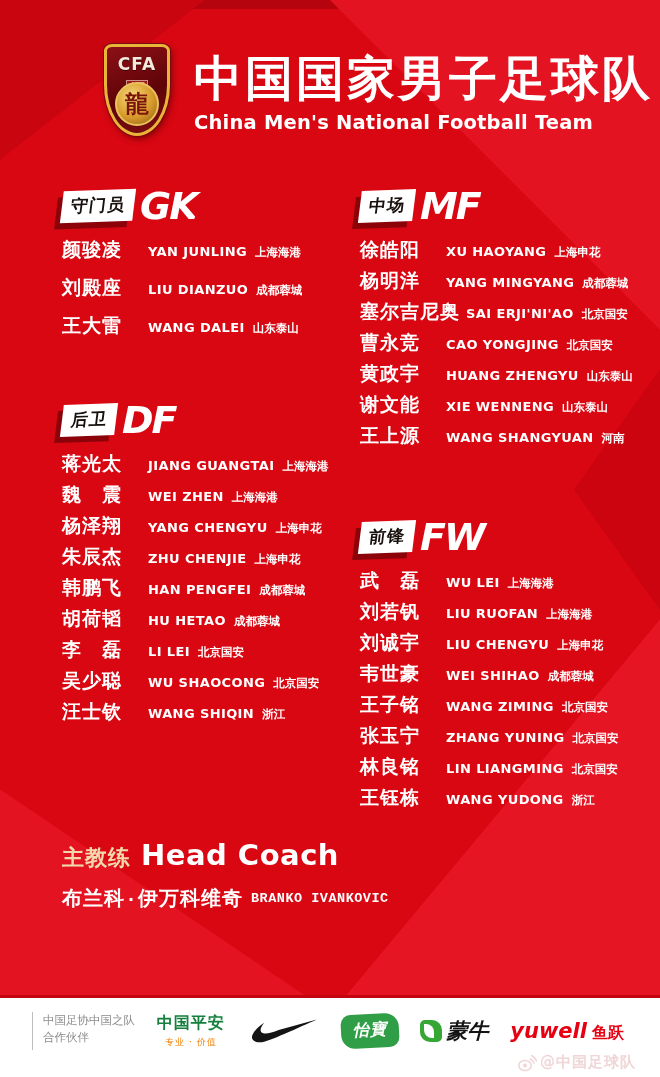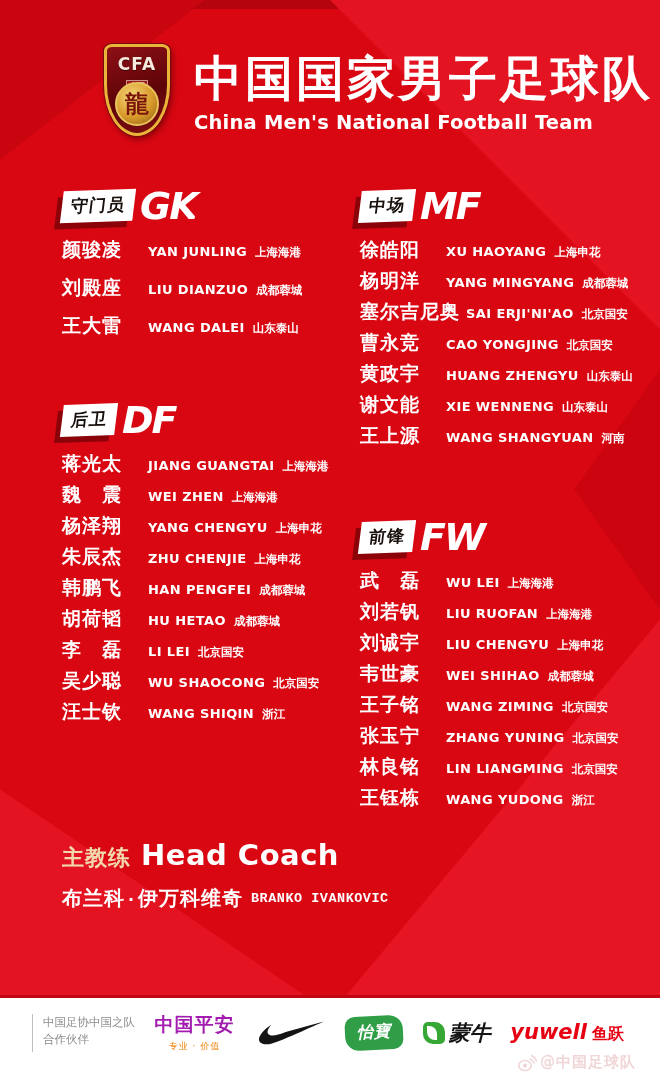--- a/index.html
+++ b/index.html
@@ -80,21 +80,21 @@
   .coach-name-cn { color:#fff; font-size:20px; font-weight:800; letter-spacing:1px; }
   .coach-name-en { color:#fff; font-size:13.5px; font-weight:700; margin-left:8px; letter-spacing:0.5px; }
 
   
   .sponsors { position:absolute; left:0; bottom:0; width:660px; height:79px; background:#fff; }
   .sponsor-row { display:flex; align-items:center; justify-content:space-between; padding:14px 36px 0 32px; }
   .partner { display:flex; align-items:flex-start; }
   .partner-divider { width:1px; height:38px; background:#bdbdbd; margin-right:10px; }
   .partner-text { color:#8b8b8b; font-size:11.5px; line-height:1.5; white-space:nowrap; }
   .pingan { text-align:center; }
-  .pingan-main { color:#a21caf; font-size:19px; font-weight:800; letter-spacing:1px; white-space:nowrap; }
+  .pingan-main { color:#15803d; font-size:16px; font-weight:800; letter-spacing:1px; white-space:nowrap; }
   .pingan-sub  { color:#f07f00; font-size:9px; margin-top:2px; letter-spacing:1px; }
   .nike svg { display:block; width:72px; height:26px; }
   .cestbon {
     background:#2f9e46; color:#fff; font-weight:800; font-size:16px; font-style:italic;
     padding:6px 12px 7px; border-radius:10px 14px 10px 14px; transform:rotate(-3deg);
     white-space:nowrap; letter-spacing:1px;
   }
   .mengniu { display:flex; align-items:center; gap:4px; }
   .mengniu-mark { width:22px; height:22px; background:#36a635; border-radius:5px 10px 5px 10px; position:relative; }
   .mengniu-mark::after { content:""; position:absolute; left:4px; top:4px; width:10px; height:14px; background:#fff; border-radius:0 8px 0 8px; }

